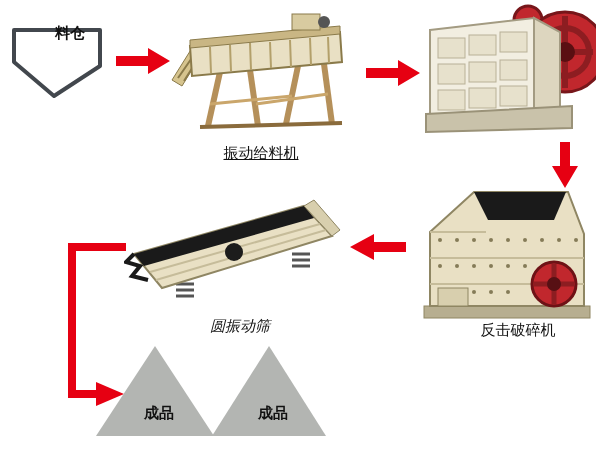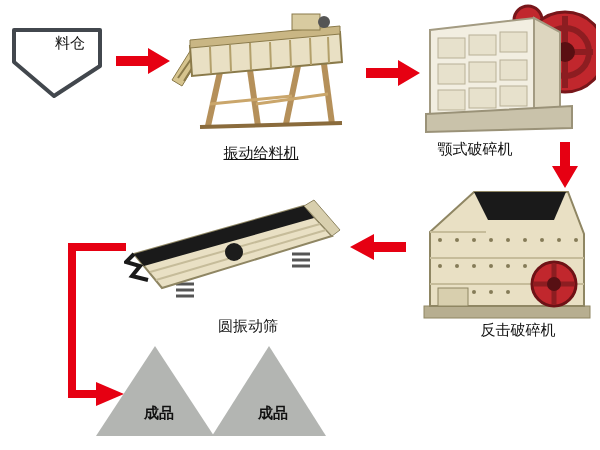--- a/index.html
+++ b/index.html
@@ -21,21 +21,21 @@
   svg{display:block;}
 </style>
 </head>
 <body>
 
 <div class="canvas">
 
   <svg class="abs" style="left:8px;top:22px;" width="100" height="80" viewBox="0 0 100 80">
     <polygon class="hopper-outline" points="6,8 92,8 92,44 46,74 6,40"></polygon>
   </svg>
-  <div class="abs label label--plain" style="left:34px;top:32px;width:64px;font-weight:400;">料仓</div>
+  <div class="abs label label--plain" style="left:34px;top:22px;width:64px;font-weight:700;">料仓</div>
 
   <svg class="abs" style="left:116px;top:46px;" width="54" height="30" viewBox="0 0 54 30">
     <polygon class="arrow-shape" points="0,10 32,10 32,2 54,15 32,28 32,20 0,20"></polygon>
   </svg>
 
   <svg class="abs" style="left:170px;top:6px;" width="194" height="138" viewBox="0 0 194 138">
     <g>
       <path d="M50 66 L38 120" stroke="#b5905a" stroke-width="6"></path>
       <path d="M80 64 L88 120" stroke="#b5905a" stroke-width="6"></path>
       <path d="M128 60 L116 118" stroke="#b5905a" stroke-width="6"></path>
@@ -72,21 +72,20 @@
       <rect x="78" y="30" width="27" height="20"></rect>
       <rect x="16" y="62" width="27" height="20"></rect>
       <rect x="47" y="60" width="27" height="20"></rect>
       <rect x="78" y="58" width="27" height="20"></rect>
       <rect x="16" y="88" width="27" height="20"></rect>
       <rect x="47" y="86" width="27" height="20"></rect>
       <rect x="78" y="84" width="27" height="20"></rect>
     </g>
     <polygon points="4,112 150,104 150,126 4,130" fill="#c9c2aa" stroke="#9a9278" stroke-width="2"></polygon>
   </svg>
-  <div class="abs label" style="left:412px;top:138px;width:118px;">颚式破碎机</div>
 
   <svg class="abs" style="left:550px;top:142px;" width="30" height="46" viewBox="0 0 30 46">
     <polygon class="arrow-shape" points="10,0 20,0 20,24 28,24 15,46 2,24 10,24"></polygon>
   </svg>
 
   <svg class="abs" style="left:416px;top:172px;" width="182" height="154" viewBox="0 0 182 154">
     <rect x="8" y="134" width="166" height="12" fill="#b7ae90" stroke="#8f8663"></rect>
     <polygon points="14,60 58,20 152,20 168,62 168,134 14,134" style="fill:var(--machine-beige,#e9e0c4)" stroke="#8f8663" stroke-width="2"></polygon>
     <polygon points="58,20 150,20 138,48 72,48" style="fill:var(--screen-black,#1a1a1a)"></polygon>
     <path d="M14 60 L70 60 M14 86 L168 86 M14 112 L168 112" stroke="#c6bc9a" stroke-width="2"></path>
@@ -128,21 +127,21 @@
       <path d="M52 92 h18 M52 98 h18 M52 104 h18"></path>
       <path d="M168 62 h18 M168 68 h18 M168 74 h18"></path>
     </g>
     <polygon points="10,62 180,14 208,44 38,96" style="fill:var(--machine-beige,#e9e0c4)" stroke="#8f8663" stroke-width="2"></polygon>
     <polygon points="10,62 180,14 190,26 20,74" style="fill:var(--screen-black,#1a1a1a)"></polygon>
     <path d="M26 80 L196 32 M32 88 L202 38" stroke="#c6bc9a" stroke-width="2"></path>
     <polyline points="10,62 2,70 16,74 8,84 24,88" fill="none" style="stroke:var(--screen-black,#1a1a1a)" stroke-width="4"></polyline>
     <circle cx="110" cy="60" r="9" fill="#1c1c1c"></circle>
     <polygon points="180,14 208,44 216,38 190,8" fill="#d8cfae" stroke="#8f8663"></polygon>
   </svg>
-  <div class="abs label" style="left:188px;top:315px;width:112px;">圆振动筛</div>
+  <div class="abs label" style="left:180px;top:315px;width:112px;font-style:italic;">圆振动筛</div>
 
   <svg class="abs" style="left:60px;top:238px;" width="66" height="172" viewBox="0 0 66 172">
     <polyline class="connector-line" points="66,9 12,9 12,156 36,156" stroke-width="8"></polyline>
     <polygon class="connector-head" points="36,144 64,156 36,168"></polygon>
   </svg>
 
   <svg class="abs" style="left:96px;top:346px;" width="118" height="92" viewBox="0 0 118 92">
     <polygon class="product-triangle-shape" points="59,0 0,90 118,90"></polygon>
   </svg>
   <div class="abs label label--plain" style="left:96px;top:402px;width:118px;">成品</div>

